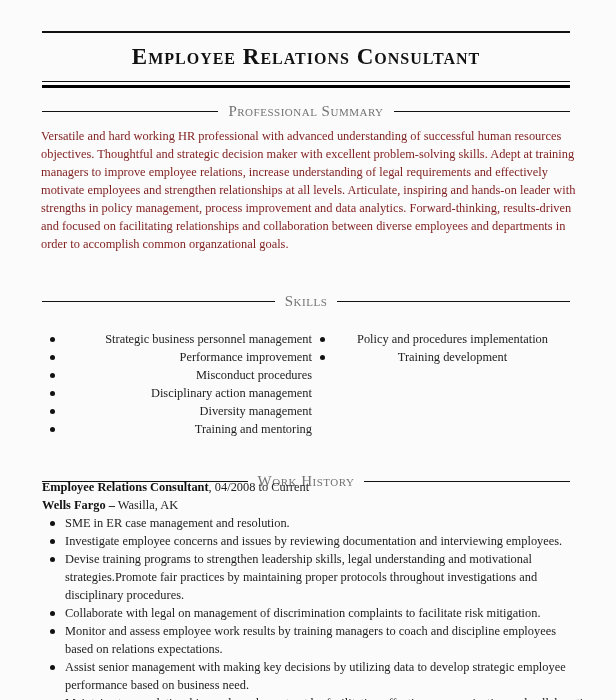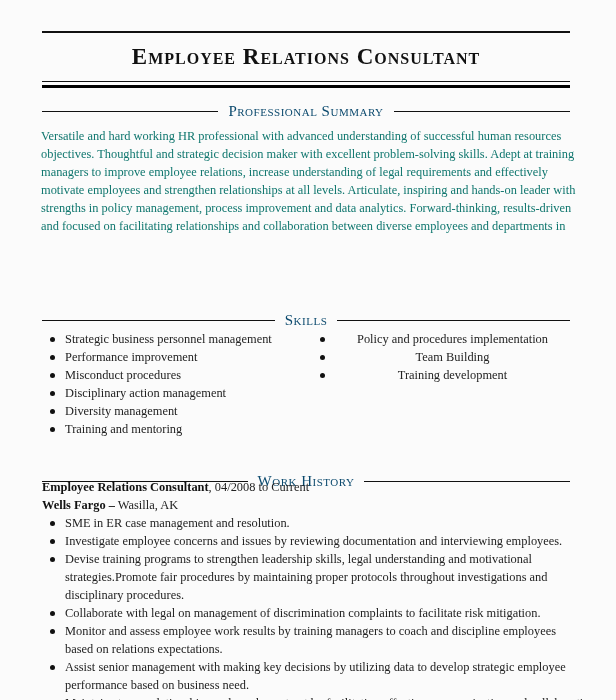--- a/index.html
+++ b/index.html
@@ -68,47 +68,47 @@
     .section-head .line {
       flex: 1;
       border-top: 1px solid #111;
       height: 0;
     }
     .section-head .label {
       padding: 0 10px;
       font-variant: small-caps;
       font-size: 15px;
       letter-spacing: 0.5px;
-      color: #0c4a6e;
+      color: #737373;
       line-height: 20px;
     }
     .summary {
       position: absolute;
       left: -1px;
       top: 127px;
       width: 530px;
       font-size: 12.4px;
       line-height: 18px;
-      color: #0f766e;
+      color: #7f1d1d;
       margin: 0;
     }
     .summary .ln { display: block; white-space: nowrap; }
     .skills {
       position: absolute;
       top: 330px;
       left: 0;
       width: 528px;
       display: flex;
     }
     .skills ul {
       list-style: none;
       margin: 0;
       padding: 0;
     }
-    .skills .col1 { width: 270px; }
+    .skills .col1 { width: 270px; text-align: right; }
     .skills .col2 { width: 258px; text-align: center; }
     .skills li, .work li {
       position: relative;
       font-size: 12.4px;
       line-height: 18px;
       padding-left: 23px;
       white-space: nowrap;
     }
     .skills li::before, .work li::before {
       content: "";
@@ -148,40 +148,40 @@
     <span class="line"></span>
   </div>
 
   <div class="summary" id="summary">
       <span class="ln">Versatile and hard working HR professional with advanced understanding of successful human resources</span>
       <span class="ln">objectives. Thoughtful and strategic decision maker with excellent problem-solving skills. Adept at training</span>
       <span class="ln">managers to improve employee relations, increase understanding of legal requirements and effectively</span>
       <span class="ln">motivate employees and strengthen relationships at all levels. Articulate, inspiring and hands-on leader with</span>
       <span class="ln">strengths in policy management, process improvement and data analytics. Forward-thinking, results-driven</span>
       <span class="ln">and focused on facilitating relationships and collaboration between diverse employees and departments in</span>
+      <span class="ln">order to accomplish common organzational goals.</span>
     </div>
 
-  <div class="section-head" style="top:310px">
+  <div class="section-head" style="top:291px">
     <span class="line"></span>
     <span class="label">Skills</span>
     <span class="line"></span>
   </div>
 
   <div class="skills">
     <ul class="col1" id="skills-left">
         <li>Strategic business personnel management</li>
         <li>Performance improvement</li>
         <li>Misconduct procedures</li>
         <li>Disciplinary action management</li>
         <li>Diversity management</li>
         <li>Training and mentoring</li>
       </ul>
     <ul class="col2" id="skills-right">
         <li>Policy and procedures implementation</li>
-        <li>Team Building</li>
         <li>Training development</li>
       </ul>
   </div>
 
   <div class="section-head" style="top:471px">
     <span class="line"></span>
     <span class="label">Work History</span>
     <span class="line"></span>
   </div>
 
@@ -190,21 +190,21 @@
     <span class="job-line"><b>Wells Fargo –</b><span> Wasilla, AK</span></span>
     <ul id="work-bullets">
         <li>
           <span class="ln">SME in ER case management and resolution.</span>
         </li>
         <li>
           <span class="ln">Investigate employee concerns and issues by reviewing documentation and interviewing employees.</span>
         </li>
         <li>
           <span class="ln">Devise training programs to strengthen leadership skills, legal understanding and motivational</span>
-          <span class="ln">strategies.Promote fair procedures by maintaining proper protocols throughout investigations and</span>
+          <span class="ln">strategies.Promote fair practices by maintaining proper protocols throughout investigations and</span>
           <span class="ln">disciplinary procedures.</span>
         </li>
         <li>
           <span class="ln">Collaborate with legal on management of discrimination complaints to facilitate risk mitigation.</span>
         </li>
         <li>
           <span class="ln">Monitor and assess employee work results by training managers to coach and discipline employees</span>
           <span class="ln">based on relations expectations.</span>
         </li>
         <li>

